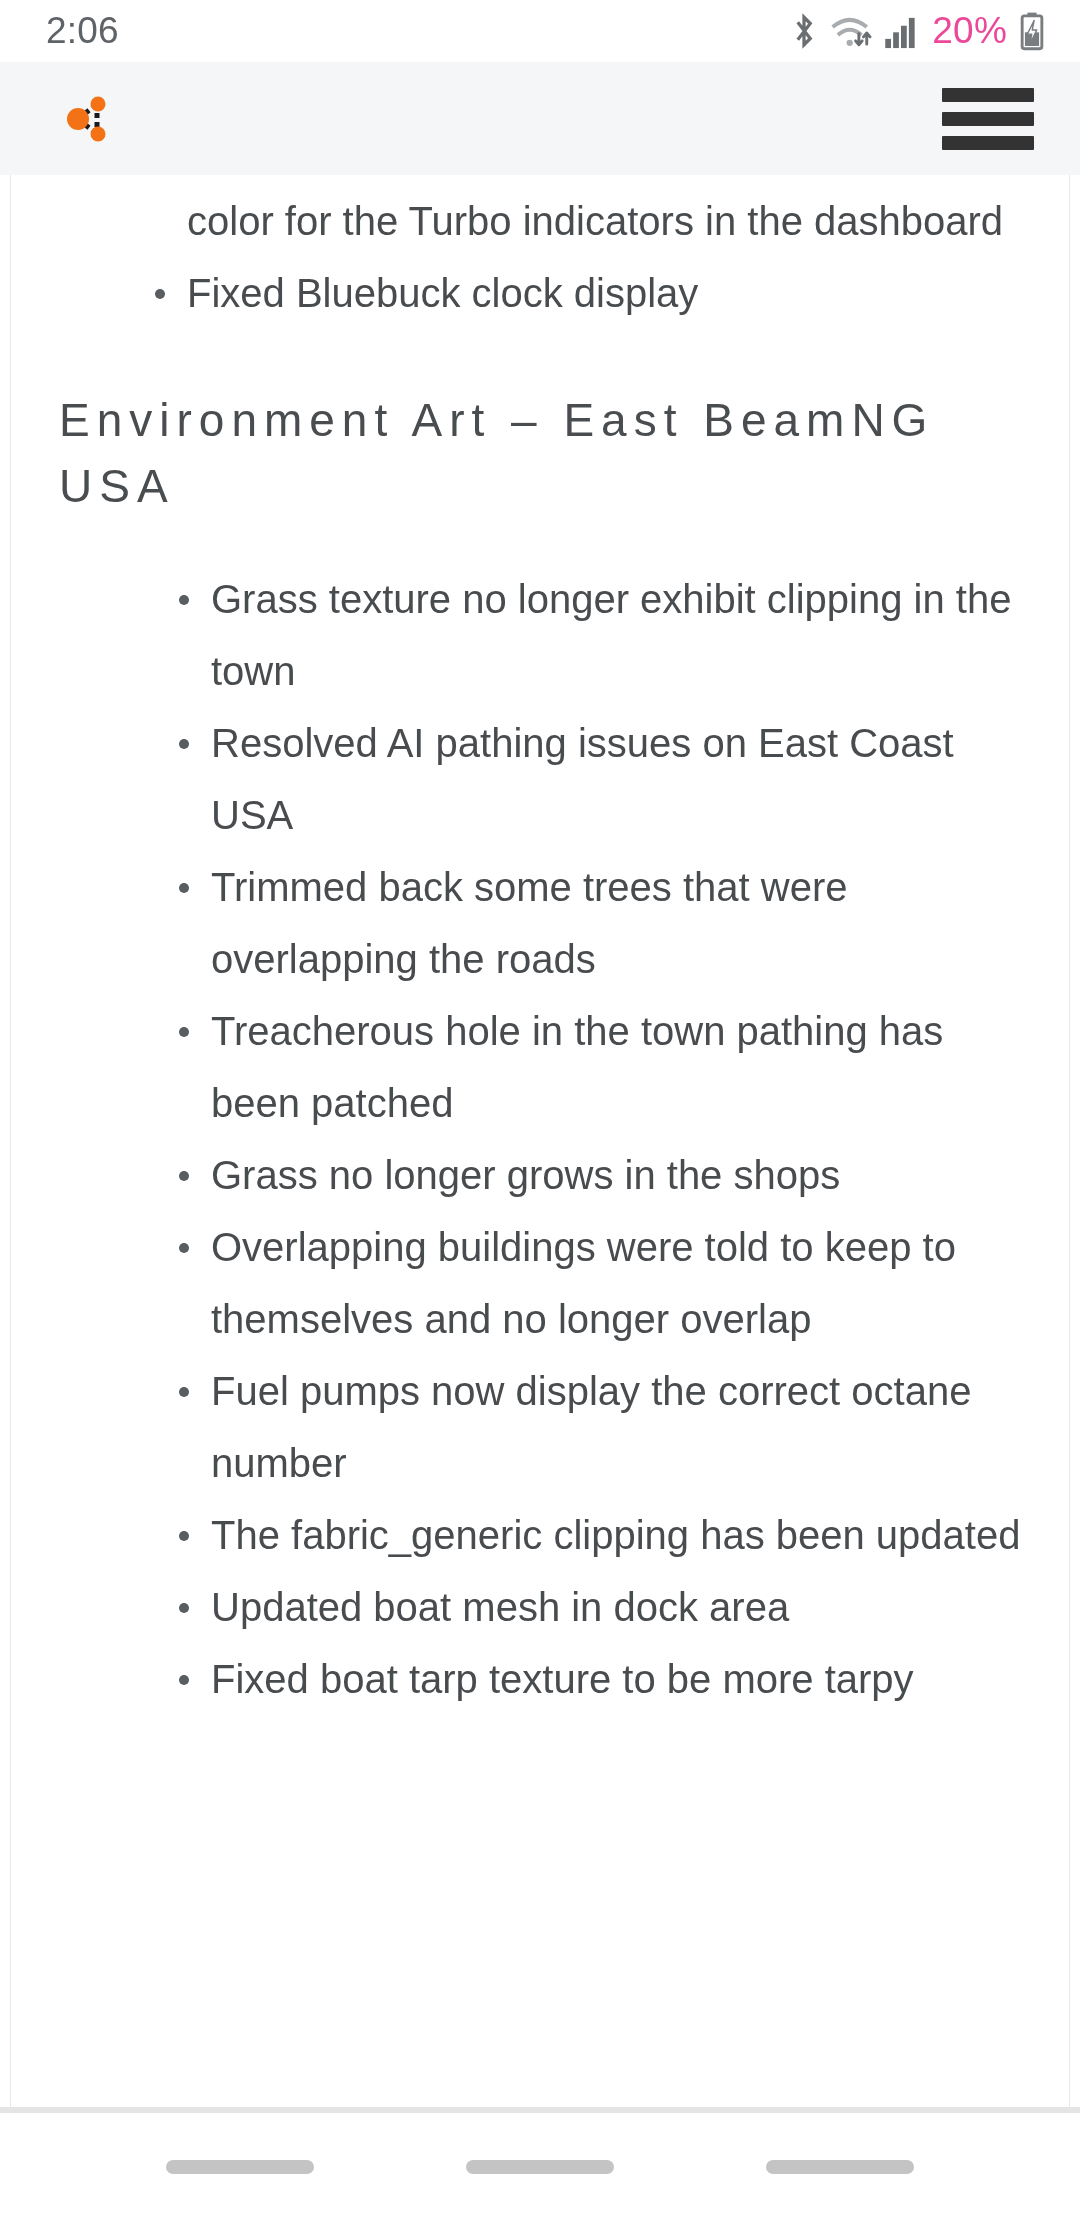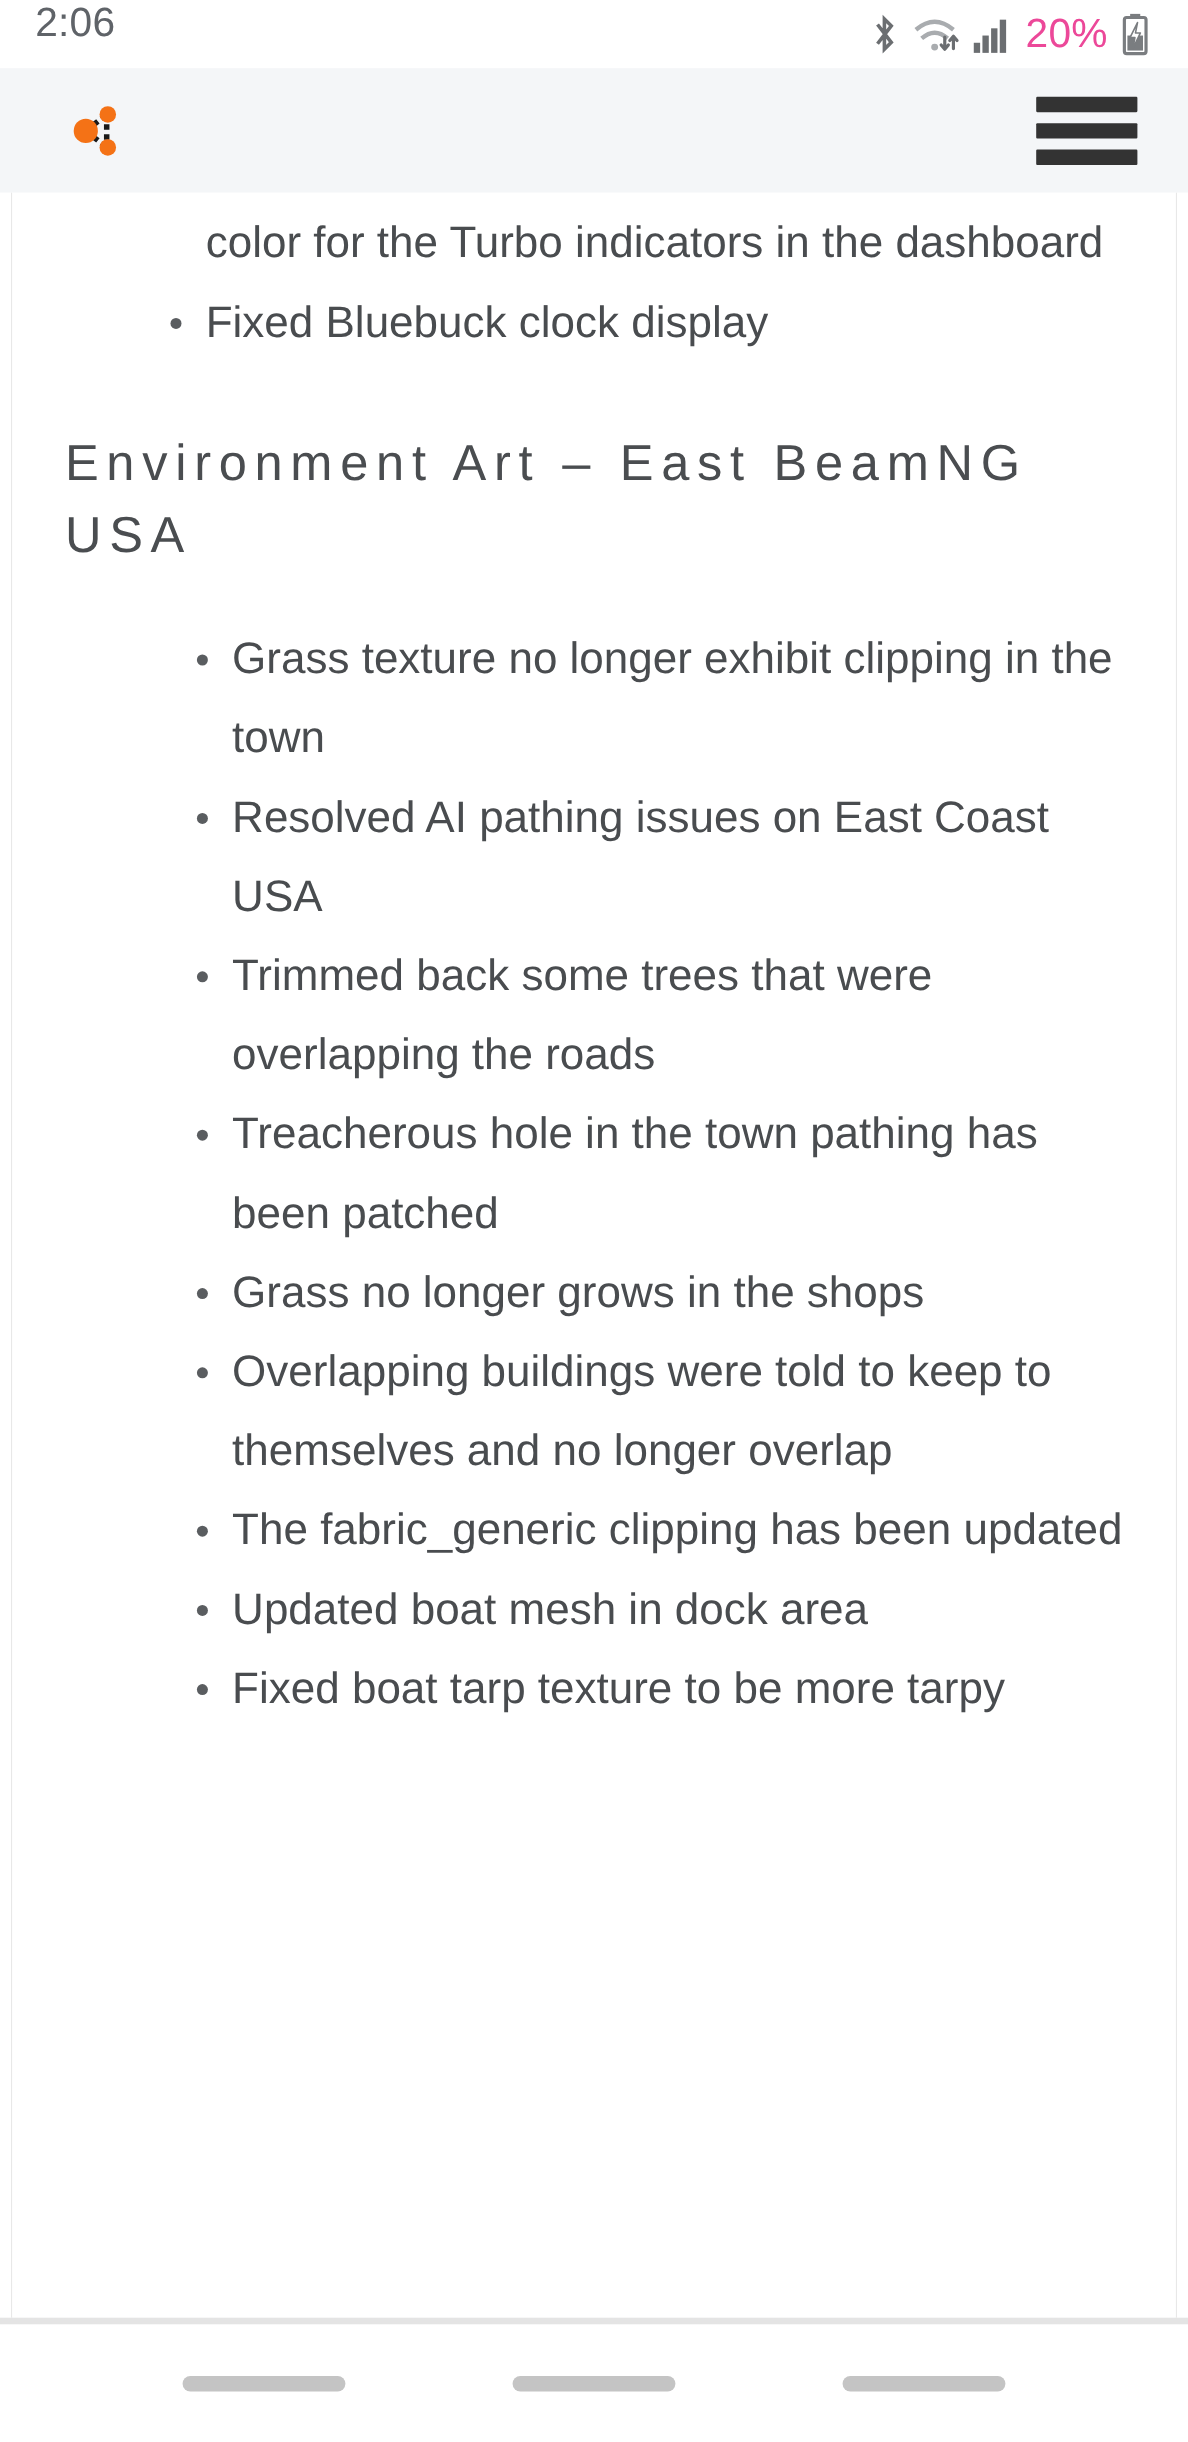--- a/index.html
+++ b/index.html
@@ -11,22 +11,23 @@
     background:#ffffff;
     font-family:"Liberation Sans", sans-serif;
   }
 
   
   .status-bar {
     height:62px;
     width:100%;
     background:#ffffff;
     display:flex;
+    align-items:center;
     justify-content:space-between;
-    padding:0 34px 0 32px;
+    padding:0 34px 0 46px;
   }
   .status-time {
     font-size:37px;
     color:#5f6368;
     letter-spacing:0.2px;
   }
   .status-icons {
     display:flex;
     align-items:center;
     gap:9px;
@@ -236,20 +237,21 @@
 
     <h2 class="section-heading">Environment Art – East BeamNG USA</h2>
 
     <ul class="list indented">
       <li>Grass texture no longer exhibit clipping in the town</li>
       <li>Resolved AI pathing issues on East Coast USA</li>
       <li>Trimmed back some trees that were overlapping the roads</li>
       <li>Treacherous hole in the town pathing has been patched</li>
       <li>Grass no longer grows in the shops</li>
       <li>Overlapping buildings were told to keep to themselves and no longer overlap</li>
+      <li>Fuel pumps now display the correct octane number</li>
       <li>The fabric_generic clipping has been updated</li>
       <li>Updated boat mesh in dock area</li>
       <li>Fixed boat tarp texture to be more tarpy</li>
     </ul>
 
   </div>
 
   <div class="nav-bar">
     <div class="nav-pill"></div>
     <div class="nav-pill"></div>

